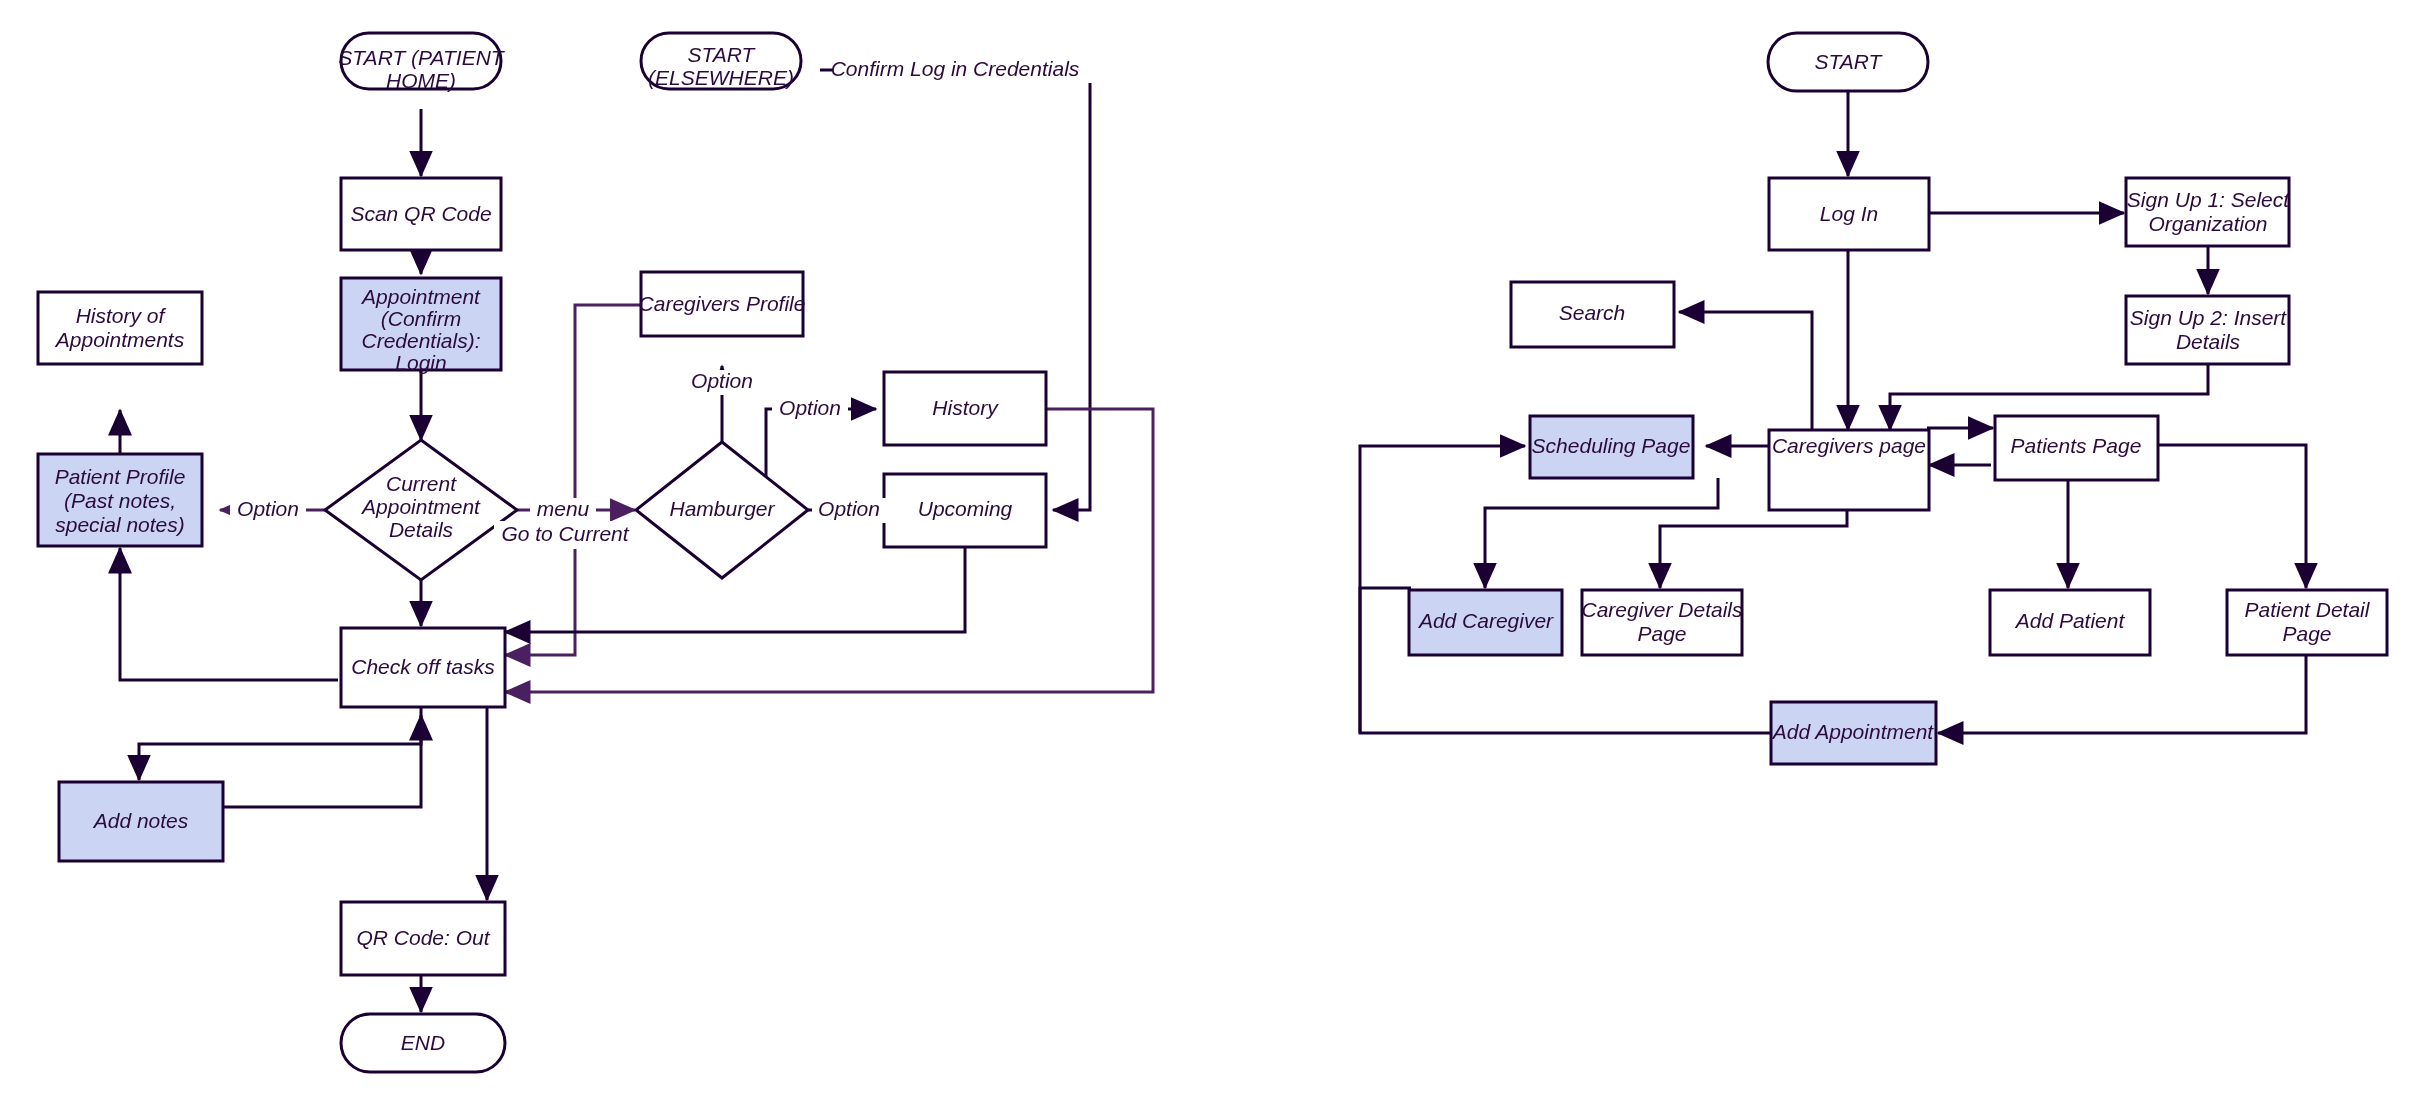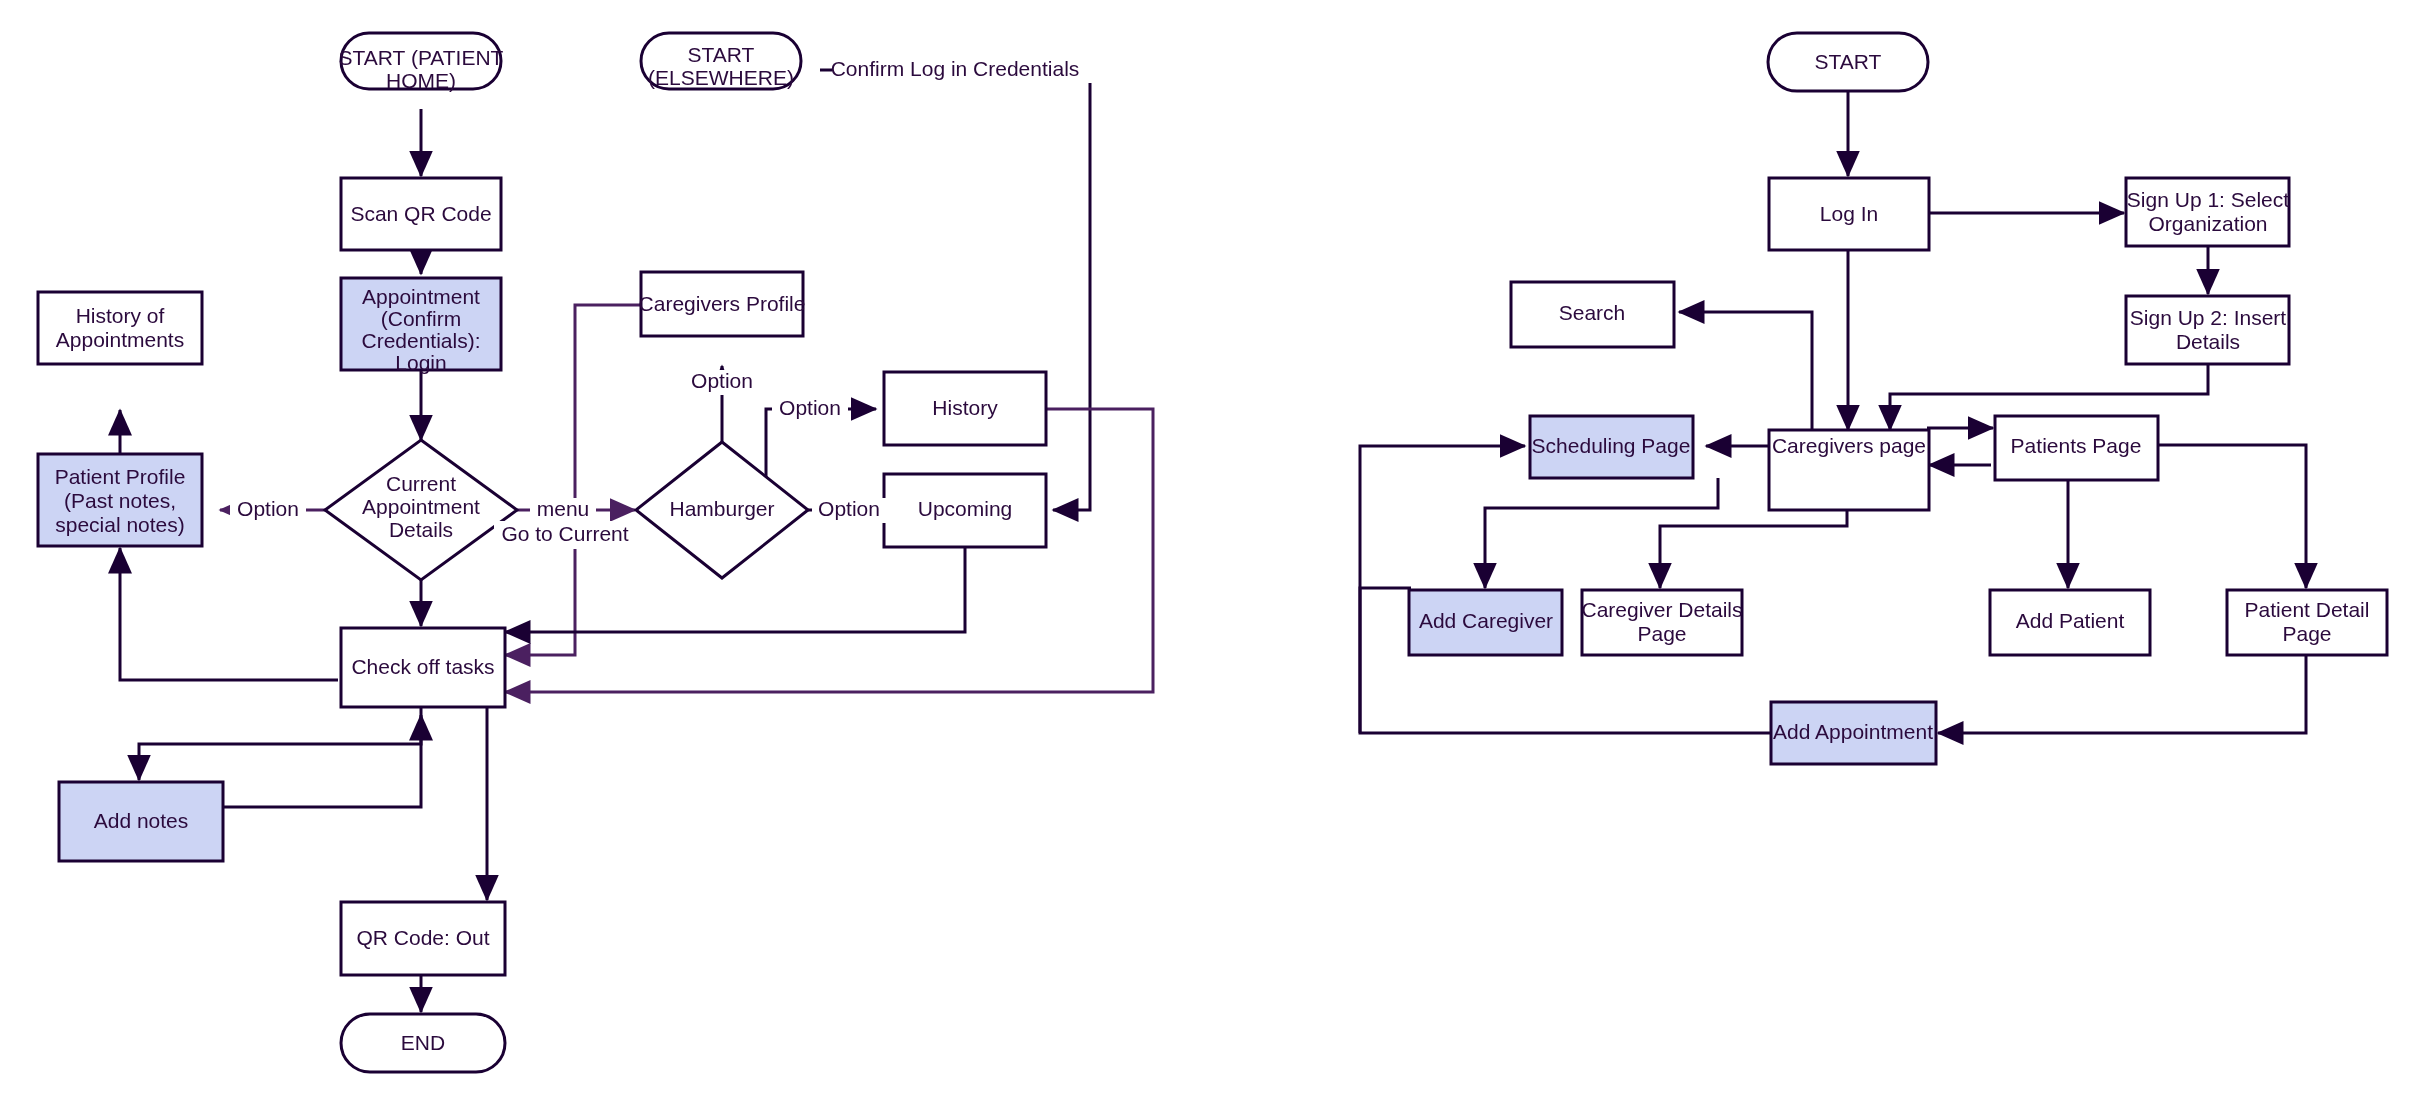--- a/index.html
+++ b/index.html
@@ -10,20 +10,21 @@
   body {
     width: 2426px;
     height: 1120px;
     font-family: "Liberation Sans", sans-serif;
     overflow: hidden;
   }
   #diagram-root {
     position: relative;
     width: 2402px;
     height: 1120px;
+    font-style: italic;
   }
   svg#flow-svg {
     position: absolute;
     top: 0;
     left: 0;
     width: 2426px;
     height: 1120px;
   }
   .node-shape {
     fill: #ffffff;

